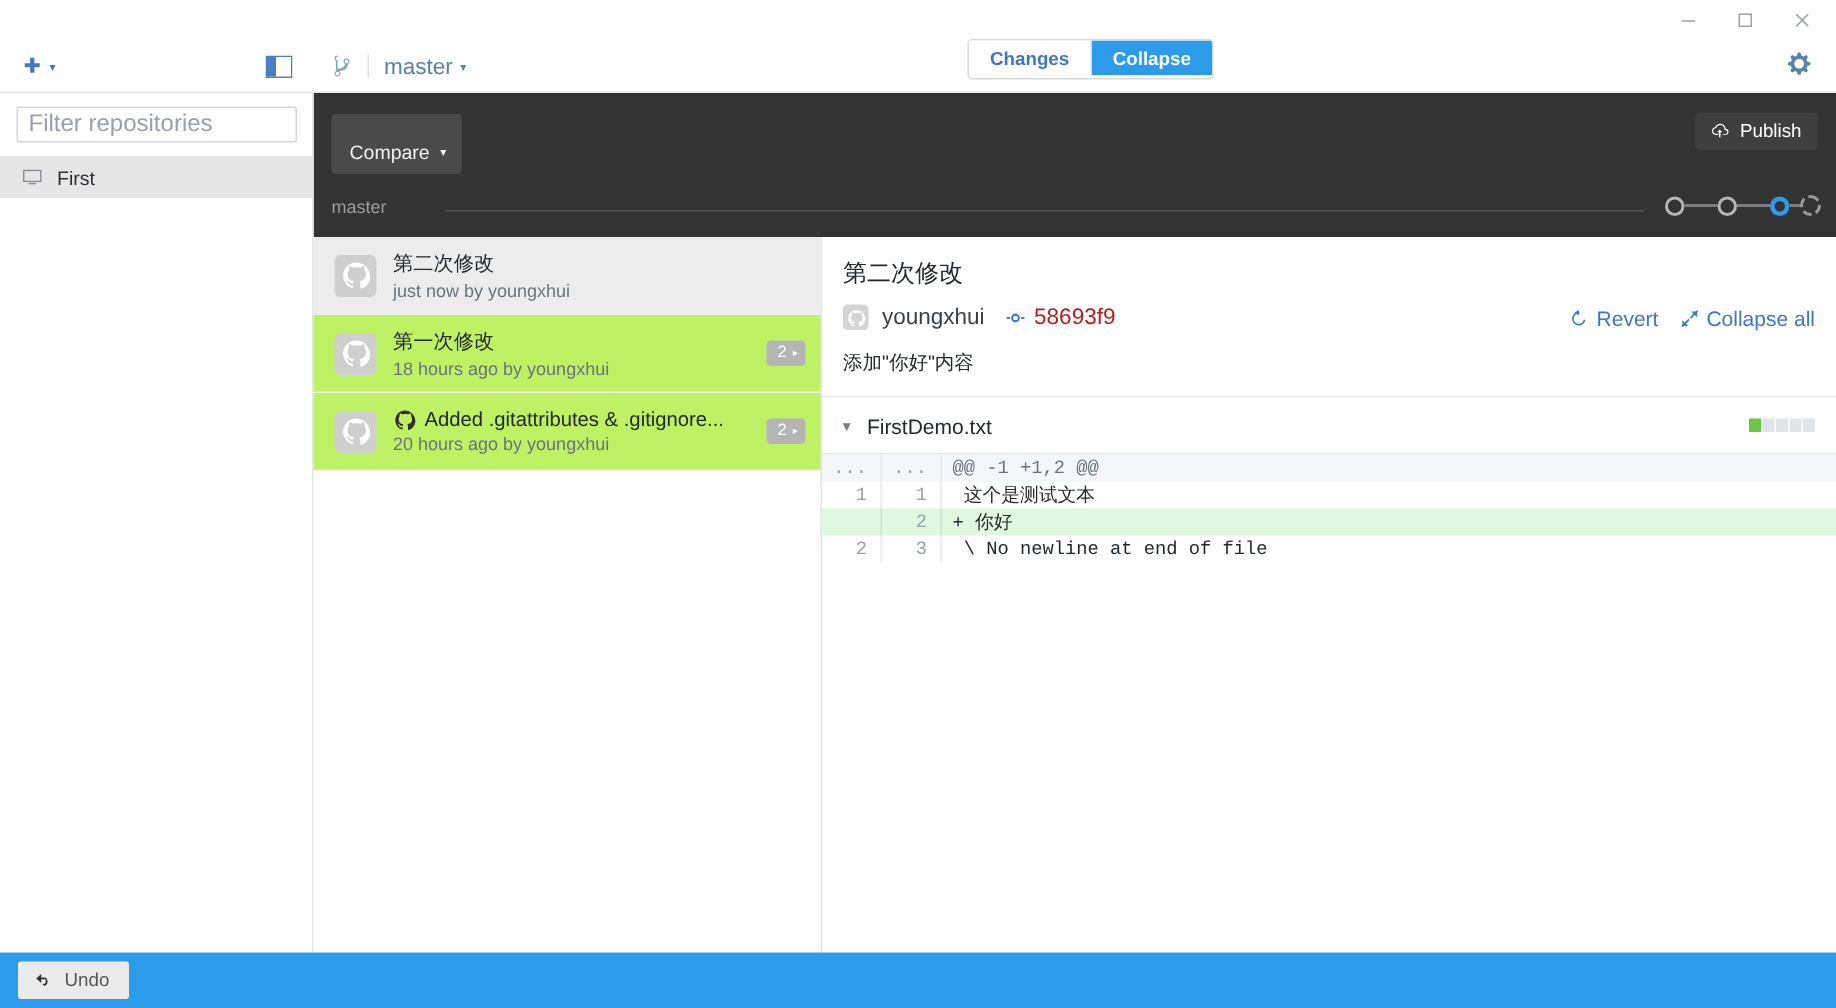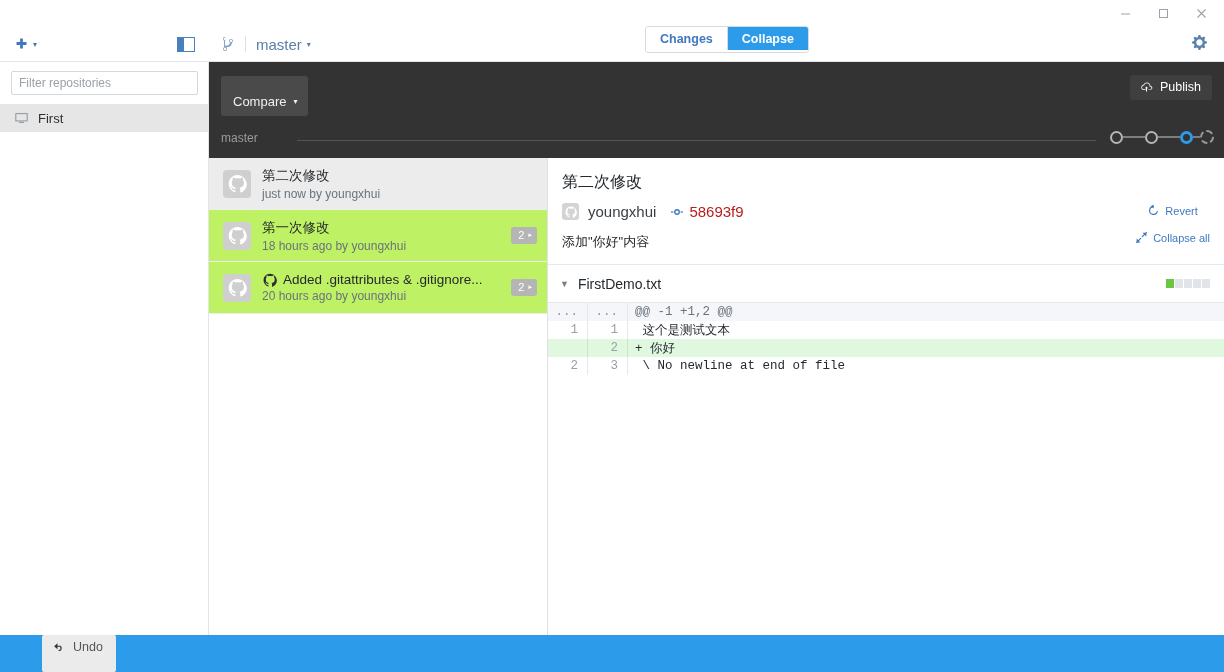--- a/index.html
+++ b/index.html
@@ -112,21 +112,21 @@
   .conn.short { width:7px; }
 
   
   .sidebar {
     position:absolute; left:0; top:62px; width:209px; height:573px;
     background:#fff; border-right:1px solid #e2e5e8;
   }
   .filter-wrap { padding:9px 10px 9px 11px; }
   .filter-input {
     width:100%; height:24px; border:1px solid #d3d8dd; border-radius:2px;
-    background:#fff; font-size:12px; color:#8d949b; padding:0 7px;
+    background:#fff; font-size:16px; color:#8d949b; padding:0 7px;
     font-family:"Liberation Sans", sans-serif;
   }
   .filter-input::placeholder { color:#9aa1a8; }
   .repo-item {
     height:28px; display:flex; align-items:center; gap:9px;
     padding-left:14px; font-size:13px; color:#2b2f33; background:#e6e6e6;
   }
   .repo-icon { color:#8b9199; display:block; }
 
   
@@ -171,21 +171,21 @@
     margin-top:10px; display:flex; align-items:center; gap:9px; font-size:15px;
   }
   .mini-av {
     width:17px; height:17px; border-radius:3px; background:#d4d4d4;
     display:flex; align-items:center; justify-content:center; color:#fff;
   }
   .author { color:#393f45; }
   .sha-wrap { display:flex; align-items:center; gap:5px; color:#b91c1c; margin-left:5px; }
   .detail-actions {
     position:absolute; right:14px; top:46px; display:flex; align-items:center; gap:14px;
-    font-size:11px; color:#4078c0;flex-direction:column;
+    font-size:14px; color:#4078c0;
   }
   .act { display:flex; align-items:center; gap:5px; }
   .detail-desc { margin-top:13px; font-size:13px; color:#24292e; }
 
   
   .file-head {
     height:38px; display:flex; align-items:center; padding:0 14px 0 12px;
     border-bottom:1px solid #e6e9ec; background:#fff; position:relative;
   }
   .tri { color:#77808a; font-size:9px; margin-right:9px; }
@@ -207,21 +207,21 @@
   .dtext { padding-left:7px; color:#24292e; white-space:pre; }
   .drow.hunk .dtext { color:#6a737d; }
 
   
   .statusbar {
     position:absolute; left:0; bottom:0; width:1224px; height:37px;
     background:#2b9bea; display:flex; align-items:center; padding-left:12px; gap:16px;
   }
   .undo-btn {
     background:#ebebeb; color:#555; font-size:12.5px; border-radius:2px;
-    padding:5px 13px 18px 10px; display:flex; align-items:center; gap:7px;margin-left:30px;
+    padding:5px 13px 6px 10px; display:flex; align-items:center; gap:7px;
   }
   .status-text { color:#fff; font-size:15px; }
 </style>
 </head>
 <body>
 
 <div id="app">
 
   <div class="topbar">
 

